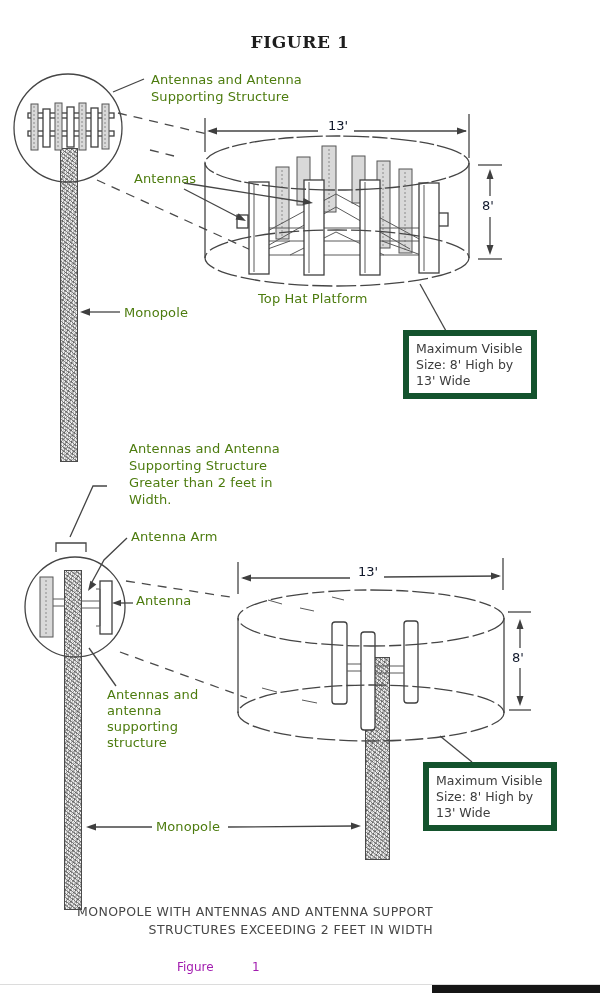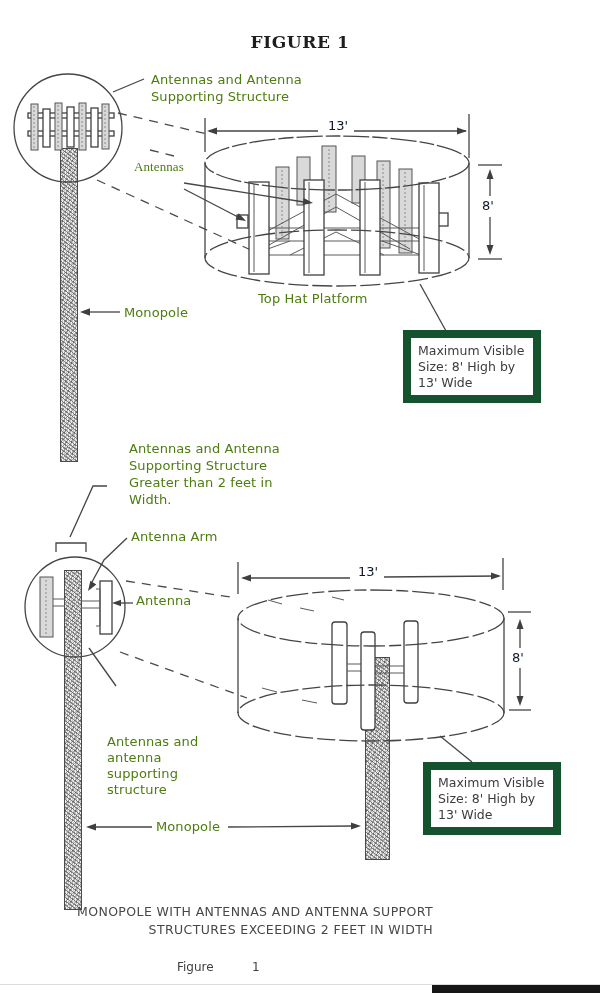--- a/index.html
+++ b/index.html
@@ -12,21 +12,21 @@
     position:absolute; font-size:13px; line-height:17px; color:#4d7c0f;
     white-space:pre-line; letter-spacing:.1px;
   }
   .title{
     position:absolute; left:0; top:12px; width:600px; text-align:center;
     font-family:"DejaVu Serif",serif; font-weight:bold; font-size:17px;
     letter-spacing:.6px; color:#1e1e1e;margin-top:20px;
   }
   .dim{ position:absolute; font-size:13px; color:#0f172a; }
   .maxbox{
-    position:absolute; width:110px; border:8px solid #14532d; background:#fff;
+    position:absolute; width:110px; border:6px solid #14532d; background:#fff;
     padding:5px 5px 4px 7px; font-size:12.5px; line-height:16px;
     white-space:pre-line; color:#3c3c3c;
   }
   .pole{
     position:absolute; border:1px solid #4a4a4a; background-color:#efefef;
     background-image:
       repeating-linear-gradient(37deg, rgba(55,55,55,.55) 0 1px, transparent 1px 3px),
       repeating-linear-gradient(-49deg, rgba(90,90,90,.45) 0 1px, transparent 1px 4px),
       repeating-linear-gradient(83deg, rgba(120,120,120,.35) 0 1px, transparent 1px 2px);
   }
@@ -36,21 +36,21 @@
   svg .dash{ stroke:#4a4a4a; stroke-width:1.3; fill:none; stroke-dasharray:9 7; }
   svg .head{ fill:#3f3f3f; stroke:none; }
   svg .panelW{ fill:#ffffff; stroke:#3f3f3f; stroke-width:1.3; }
   svg .panelG{ fill:#d9d9d9; stroke:#555555; stroke-width:1; }
   svg .dotline{ stroke:#8a8a8a; stroke-width:1; stroke-dasharray:2 2; fill:none; }
   .caption{
     position:absolute; left:28px; top:903px; width:405px; text-align:right;
     font-size:12.5px; line-height:17.5px; letter-spacing:.4px; color:#474747;
     white-space:pre-line;
   }
-  .footer-lbl{ position:absolute; font-size:12px; color:#404040; }
+  .footer-lbl{ position:absolute; font-size:12px; color:#a21caf; }
   .rule{ position:absolute; left:0; top:984px; width:600px; height:1px; background:#dcdcdc; }
   .scanbar{ position:absolute; left:432px; top:985px; width:168px; height:8px; background:#161616; }
 </style>
 </head>
 <body>
 
 <div class="page">
 
   <div class="pole" style="left:60px; top:148px; width:16px; height:312px;"></div>
   <div class="pole" style="left:64px; top:570px; width:16px; height:338px;"></div>
@@ -238,21 +238,21 @@
       <line class="ln" x1="228" y1="827" x2="353" y2="826"></line>
       <polygon class="head" points="361,826 351,822.5 351,829.5"></polygon>
     </g>
   </svg>
 
   <div class="title">FIGURE 1</div>
 
   <div class="lbl" style="left:151px; top:71px;">Antennas and Antenna
 Supporting Structure</div>
 
-  <div class="lbl" style="left:134px; top:158px;font-family:Liberation Serif, serif;">Antennas</div>
+  <div class="lbl" style="left:134px; top:170px;">Antennas</div>
 
   <div class="lbl" style="left:124px; top:304px;">Monopole</div>
 
   <div class="lbl" style="left:258px; top:290px;">Top Hat Platform</div>
 
   <div class="dim" style="left:322px; top:118px; width:32px; text-align:center;">13'</div>
 
   <div class="dim" style="left:482px; top:198px;">8'</div>
 
   <div class="maxbox" style="left:403px; top:330px;">Maximum Visible
@@ -261,21 +261,21 @@
 
   <div class="lbl" style="left:129px; top:440px;">Antennas and Antenna
 Supporting Structure
 Greater than 2 feet in
 Width.</div>
 
   <div class="lbl" style="left:131px; top:528px;">Antenna Arm</div>
 
   <div class="lbl" style="left:136px; top:592px;">Antenna</div>
 
-  <div class="lbl" style="left:107px; top:687px; line-height:16px;margin-top:47px;">Antennas and
+  <div class="lbl" style="left:107px; top:687px; line-height:16px;">Antennas and
 antenna
 supporting
 structure</div>
 
   <div class="lbl" style="left:156px; top:818px;">Monopole</div>
 
   <div class="dim" style="left:352px; top:564px; width:32px; text-align:center;">13'</div>
 
   <div class="dim" style="left:512px; top:650px;">8'</div>
 

